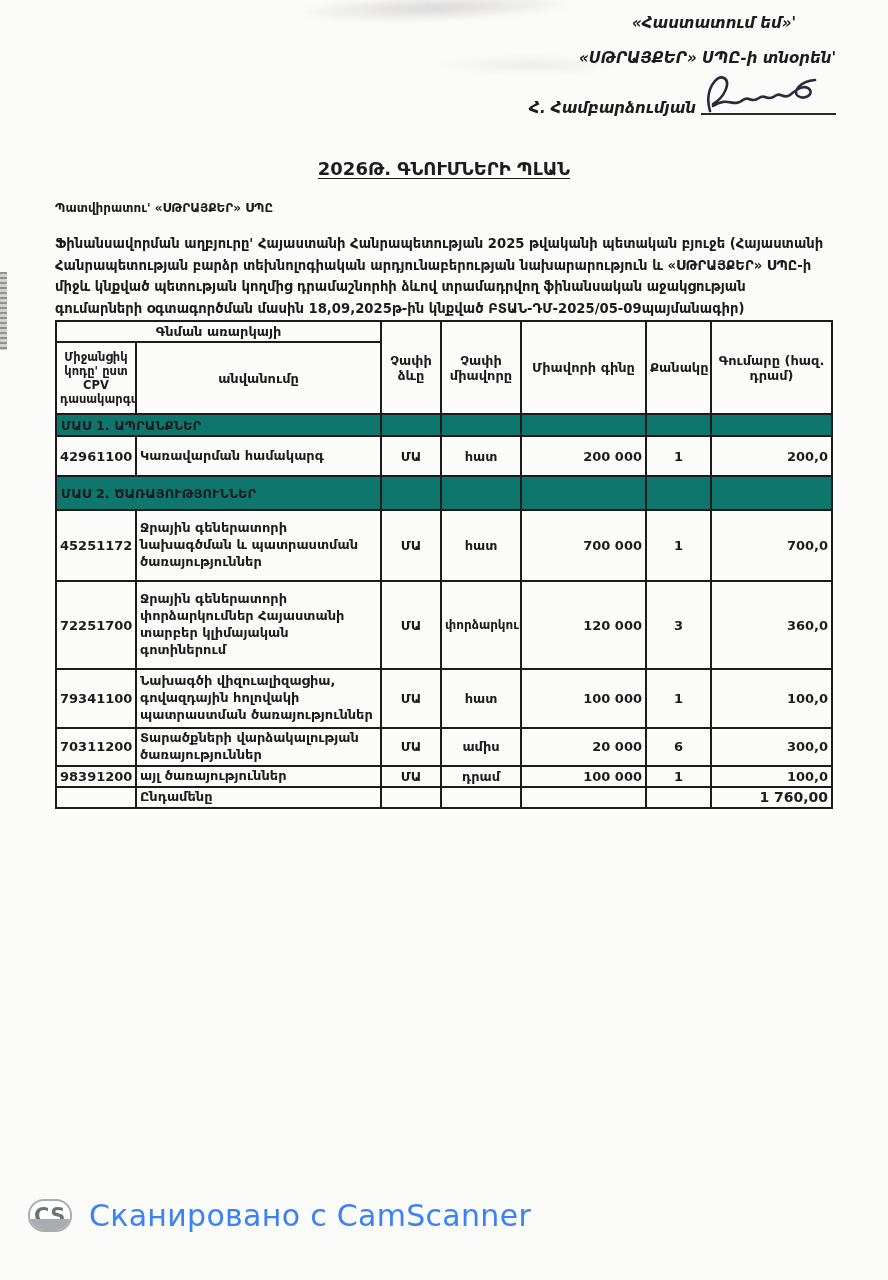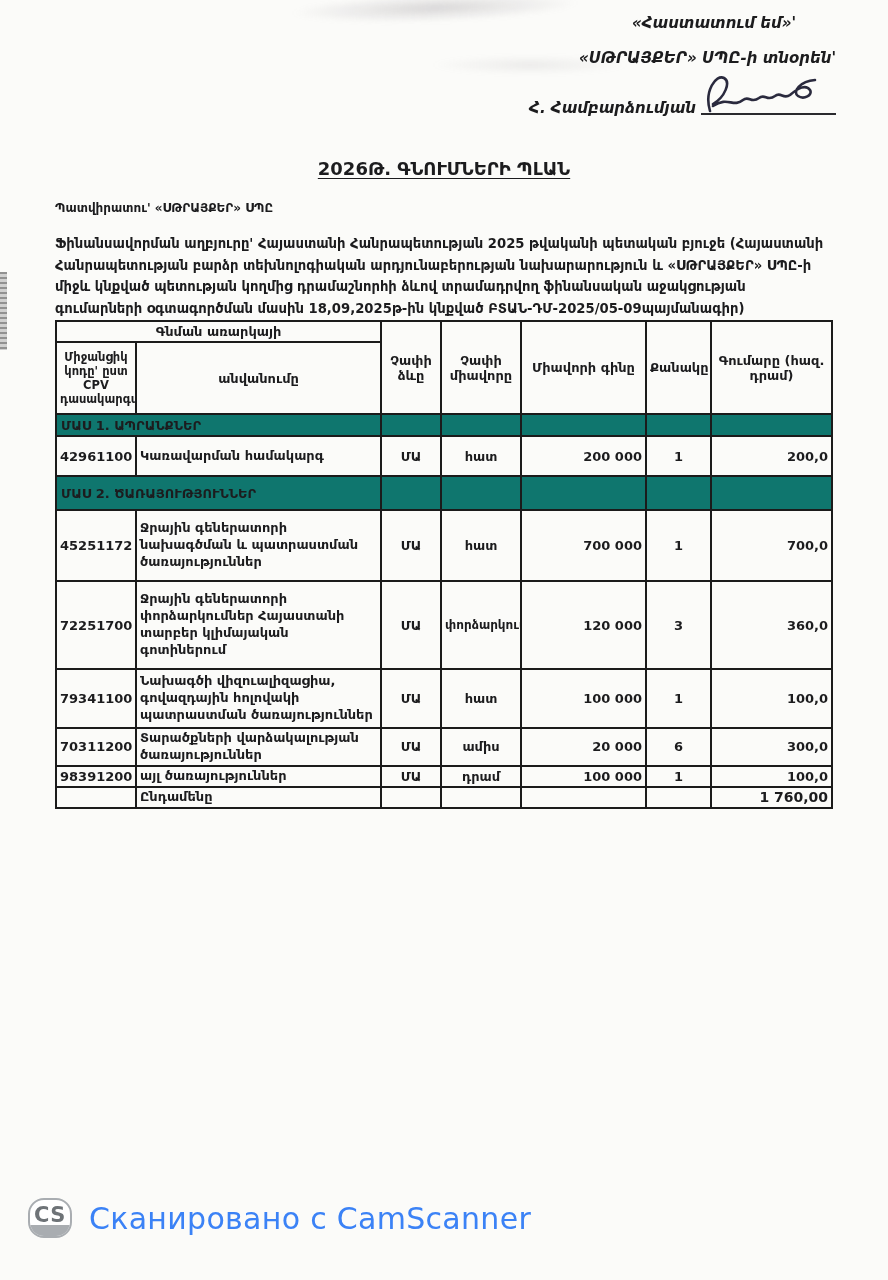--- a/index.html
+++ b/index.html
@@ -67,21 +67,21 @@
   td.name   { text-align:left; padding-left:5px; line-height:1.3; }
   tr.section td {
     background:#0f766e; text-align:left; padding-left:4px;
     font-size:13px;
   }
   tr.grand td { font-size:13px; }
   tr.grand .total-val { font-size:14px;padding-left:12px; }
   
   .footer { position:absolute; left:28px; top:1198px; display:flex; align-items:center; }
   .cs-logo {
-    width:44px; height:40px; border-radius:16px; overflow:hidden;
+    width:44px; height:33px; border-radius:16px; overflow:hidden;
     border:2px solid #a9adb1; background:#fff; position:relative; flex:none;
   }
   .cs-logo .cs-txt {
     display:block; text-align:center; font-size:21px; font-weight:700;
     color:#6e7377; line-height:30px; letter-spacing:.5px;
   }
   .cs-logo .cs-bar { position:absolute; left:0; right:0; bottom:0; height:11px; background:#a9adb1; }
   .wm-text { margin-left:17px; font-size:30px; font-weight:400; color:#3b82f6; letter-spacing:.3px; }
 </style>
 </head>

